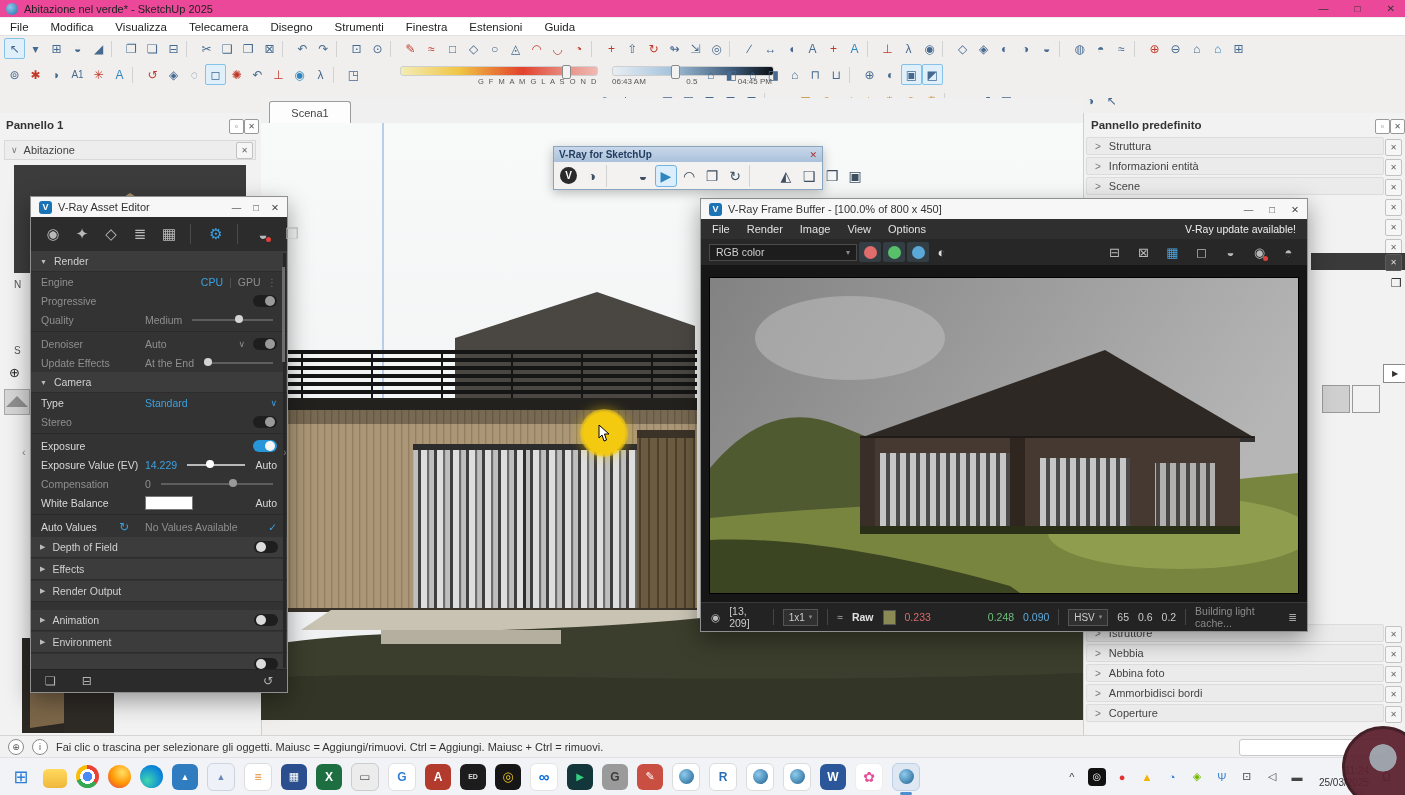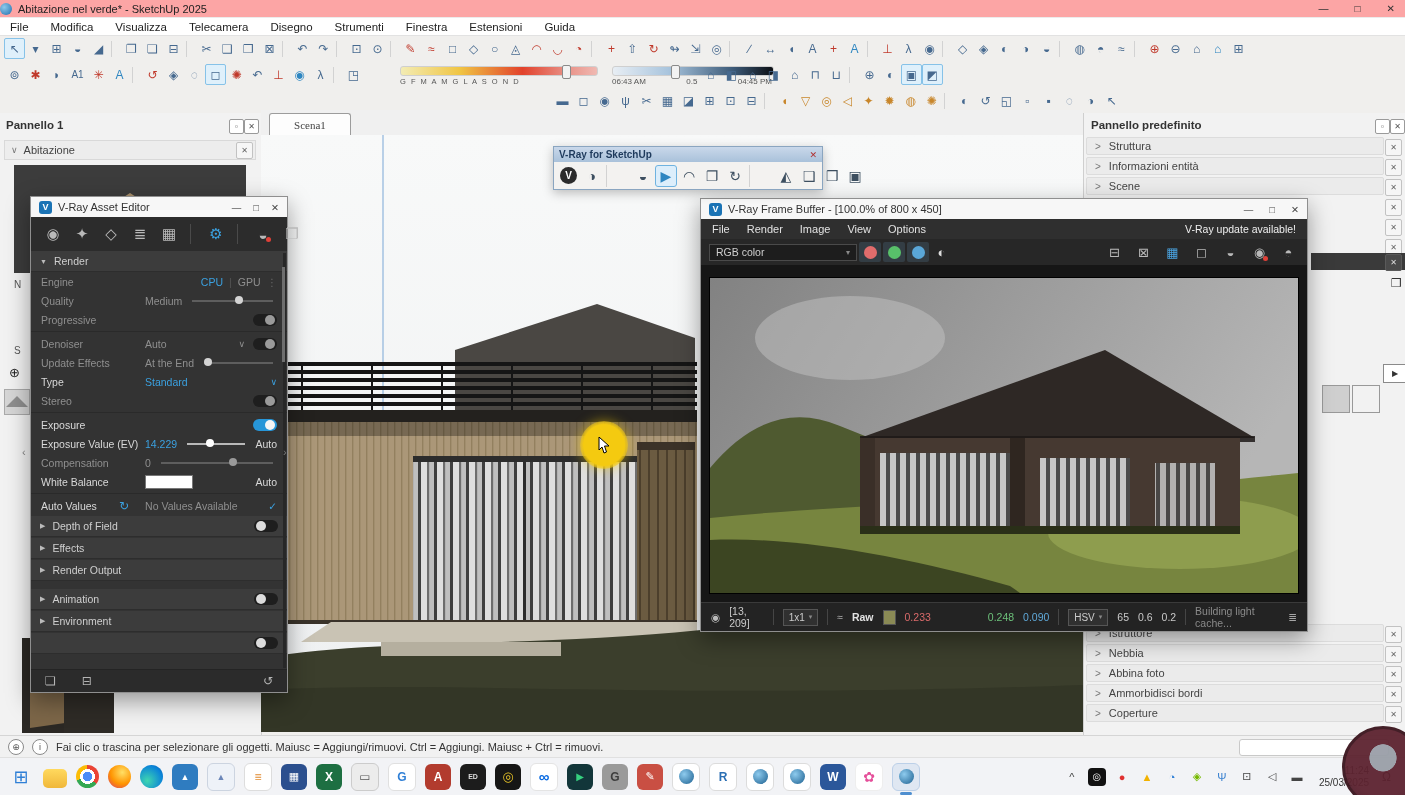--- a/index.html
+++ b/index.html
@@ -1,21 +1,21 @@
 <!DOCTYPE html>
 <html><head>
 <meta charset="utf-8">
 <style>
   html,body{margin:0;padding:0;background:#222;}
   #screen{position:relative;width:1405px;height:795px;overflow:hidden;background:#f0efed;
           font-family:"Liberation Sans","DejaVu Sans",sans-serif;-webkit-font-smoothing:antialiased;}
   .x{position:absolute;}
   
-  .titlebar{left:0;top:0;width:1405px;height:18px;background:#fca5a5;display:flex;align-items:center;
-            font-size:11px;color:#222;gap:6px;padding-left:0;box-sizing:border-box;border-bottom:1px solid #ececec;}
+  .titlebar{left:0;top:0;width:1405px;height:18px;background:#ec4899;display:flex;align-items:center;
+            font-size:11px;color:#222;gap:6px;padding-left:6px;box-sizing:border-box;border-bottom:1px solid #ececec;}
   .su-logo{width:12px;height:12px;border-radius:50%;background:radial-gradient(circle at 35% 35%,#8ec9ea,#1f6fae);flex:0 0 auto;}
   .wctrl{margin-left:auto;display:flex;gap:26px;padding-right:10px;color:#333;font-size:10px;}
   .wctrl span{cursor:default;}
   .menubar{left:0;top:18px;width:1405px;height:18px;background:#ffffff;display:flex;align-items:center;
            gap:22px;padding-left:10px;box-sizing:border-box;font-size:11.5px;color:#222;border-bottom:1px solid #e2e2e2;}
   .tbar{background:#f0efed;}
   .trow{position:absolute;display:flex;align-items:center;}
   .ic{width:21px;height:21px;display:flex;align-items:center;justify-content:center;font-size:12px;
       color:#46698f;flex:0 0 auto;position:relative;}
   .ic.red{color:#c0392b}.ic.blue{color:#2e86c1}.ic.gold{color:#c8862a}
@@ -24,21 +24,21 @@
   .ic.small{font-size:10px;text-align:center;}
   .ic.dim{color:#777}
   .ic.reddot::after{content:"";position:absolute;right:2px;bottom:2px;width:5px;height:5px;border-radius:50%;background:#e04038;}
   
   .shadowbar{display:flex;gap:14px;align-items:center;}
   .sh-group{display:flex;flex-direction:column;gap:1px;}
   .sh-track{position:relative;height:8px;border-radius:3px;border:1px solid #cfcfcf;}
   .sh-months{width:196px;background:linear-gradient(90deg,#f3ecb4,#f0c544 30%,#e2422c 62%,#e88f85 84%,#f0b9b2);}
   .sh-time{width:160px;background:linear-gradient(90deg,#e8eef4,#a8c4dd 35%,#3c5a78 75%,#0c0f14);}
   .sh-knob{position:absolute;top:-2px;width:7px;height:12px;background:#f2f2f2;border:1px solid #8a8a8a;border-radius:2px;}
-  .sh-labels{font-size:7.5px;color:#555;letter-spacing:1.5px;text-align:left;}
+  .sh-labels{font-size:7.5px;color:#555;letter-spacing:1.5px;text-align:right;}
   .sh-tlabels{display:flex;justify-content:space-between;font-size:8px;color:#555;letter-spacing:0;}
   
   .panel{background:#f2f2f2;}
   .panel-h{font-size:11.5px;font-weight:bold;color:#333;}
   .ph-ic{width:13px;height:13px;border:1px solid #9a9a9a;border-radius:2px;display:flex;align-items:center;
          justify-content:center;font-size:8px;color:#555;background:#fff;}
   .rp-row{position:absolute;height:18px;width:298px;background:#ebebeb;border:1px solid #dcdcdc;border-radius:2px;
           display:flex;align-items:center;gap:8px;padding-left:8px;box-sizing:border-box;font-size:11px;color:#444;}
   .rp-row .chev{color:#777;font-size:10px;}
   .xbox{position:absolute;width:15px;height:15px;background:#f6f6f6;border:1px solid #c2c2c2;border-radius:2px;
@@ -358,21 +358,21 @@
     <div class="x" style="left:9px;top:252px;font-size:13px;color:#222;">⊕</div>
     <div class="x" style="left:4px;top:276px;width:24px;height:24px;background:#d6d6d6;border:1px solid #aaa;">
       <div style="width:0;height:0;border-left:11px solid transparent;border-right:11px solid transparent;border-bottom:11px solid #8f8f8f;margin:6px auto 0;"></div>
     </div>
     <div class="x" style="left:22px;top:525px;width:58px;height:95px;background:#2b2824;">
       <div style="position:absolute;left:8px;bottom:8px;width:42px;height:40px;background:#7c6648;transform:skewY(-8deg);"></div>
     </div>
     <div class="x" style="left:64px;top:575px;width:50px;height:45px;background:#2e2b26;"></div>
   </div>
 
-  <div class="x" style="left:261px;top:110px;width:822px;height:622px;background:#6d28d9;font-family:Liberation Serif, serif;">
+  <div class="x" style="left:261px;top:98px;width:822px;height:622px;background:#6d28d9;">
     <div style="position:absolute;left:0;top:0;width:822px;height:25px;background:#f0f0f0;border-bottom:1px solid #d8d8d8;">
       <div class="scene-tab">Scena1</div>
     </div>
     <svg width="822" height="597" viewBox="0 0 822 597" style="position:absolute;left:0;top:25px;">
       <defs>
         <pattern id="sidingP" width="7" height="10" patternUnits="userSpaceOnUse">
           <rect width="7" height="10" fill="#ab9778"></rect>
             <rect width="1.4" height="10" fill="#93805f"></rect>
         </pattern>
         <pattern id="glassP" width="16" height="10" patternUnits="userSpaceOnUse">
@@ -635,49 +635,53 @@
       <div class="ae-row">
         <span class="lbl">Engine</span>
         <span class="ml" style="display:flex;gap:6px;align-items:center;">
           <span class="val-blue">CPU</span>
           <span style="color:#555;">|</span>
           <span>GPU</span>
           <span style="color:#666;">⋮</span>
         </span>
       </div>
       <div class="ae-row">
+        <span class="lbl">Progressive</span>
+        <span class="tg ml">
+            <i></i>
+          </span>
+      </div>
+      <div class="ae-row">
         <span class="lbl">Quality</span>
         <span>Medium</span>
         <span class="sl">
             <span class="kn" style="left:58%;"></span>
-          </span>
-      </div>
-      <div class="ae-row">
-        <span class="lbl">Progressive</span>
-        <span class="tg ml">
-            <i></i>
           </span>
       </div>
       <div class="ae-div"></div>
       <div class="ae-row">
         <span class="lbl">Denoiser</span>
         <span>Auto</span>
         <span class="ml" style="display:flex;gap:8px;align-items:center;">
           <span style="font-size:9px;">∨</span>
           <span class="tg">
               <i></i>
             </span>
         </span>
       </div>
       <div class="ae-row">
         <span class="lbl">Update Effects</span>
         <span>At the End</span>
         <span class="sl">
             <span class="kn" style="left:6%;"></span>
           </span>
+      </div>
+      <div class="ae-sec">
+        <span class="tri">▼</span>
+        <span>Camera</span>
       </div>
       <div class="ae-row">
         <span class="lbl w">Type</span>
         <span class="val-blue">Standard</span>
         <span class="ml val-blue" style="font-size:9px;">∨</span>
       </div>
       <div class="ae-row">
         <span class="lbl">Stereo</span>
         <span class="tg ml">
             <i></i>

